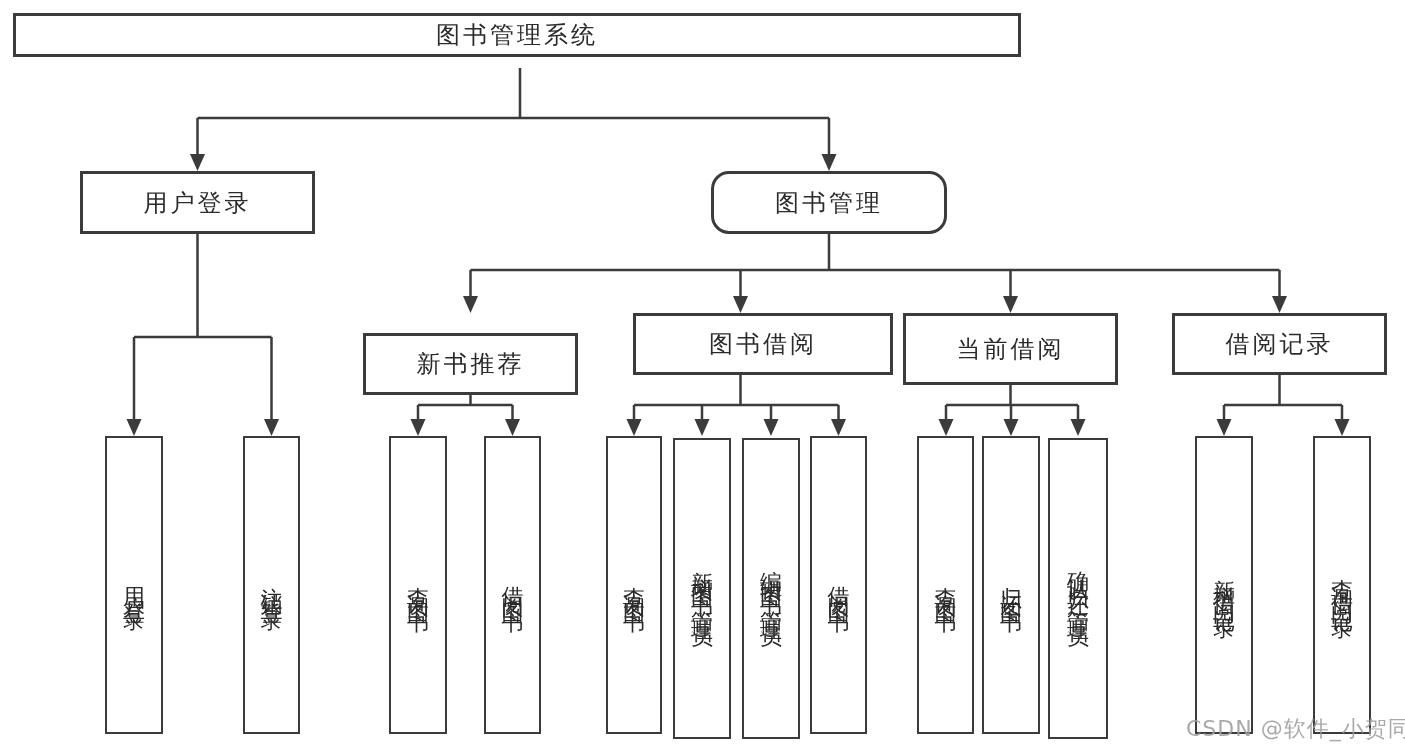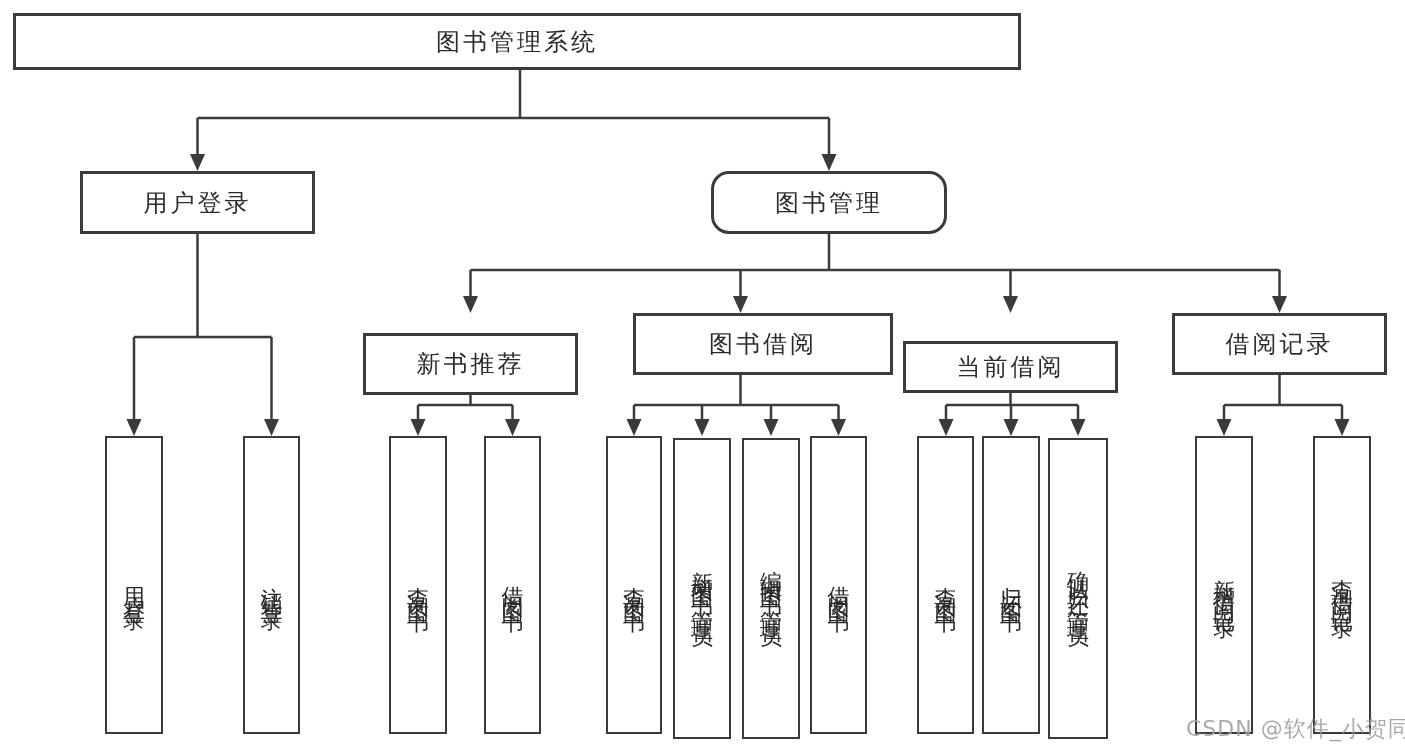--- a/index.html
+++ b/index.html
@@ -62,28 +62,28 @@
       <polygon points="771,436 763.5,419 778.5,419"></polygon>
       <polygon points="838.5,436 831,419 846,419"></polygon>
       <polygon points="946,436 938.5,419 953.5,419"></polygon>
       <polygon points="1011,436 1003.5,419 1018.5,419"></polygon>
       <polygon points="1078,436 1070.5,419 1085.5,419"></polygon>
       <polygon points="1224,436 1216.5,419 1231.5,419"></polygon>
       <polygon points="1342,436 1334.5,419 1349.5,419"></polygon>
     </g>
   </svg>
 
-  <div class="hbox" style="left:13px;top:13px;width:1008px;height:57px;">图书管理系统</div>
+  <div class="hbox" style="left:13px;top:13px;width:1008px;height:44px;">图书管理系统</div>
 
   <div class="hbox" style="left:80px;top:171px;width:235px;height:63px;">用户登录</div>
   <div class="hbox" style="left:711px;top:171px;width:236px;height:63px;border-radius:18px;">图书管理</div>
 
   <div class="hbox" style="left:363px;top:313px;width:215px;height:62px;margin-top:20px;">新书推荐</div>
   <div class="hbox" style="left:633px;top:313px;width:260px;height:62px;">图书借阅</div>
-  <div class="hbox" style="left:903px;top:313px;width:215px;height:52px;margin-top:28px;">当前借阅</div>
+  <div class="hbox" style="left:903px;top:313px;width:215px;height:72px;">当前借阅</div>
   <div class="hbox" style="left:1172px;top:313px;width:215px;height:62px;">借阅记录</div>
 
   <div class="vbox" style="left:105px;top:436px;width:58px;height:298px;">用户登录</div>
   <div class="vbox" style="left:243px;top:436px;width:57px;height:298px;">注销登录</div>
 
   <div class="vbox" style="left:389px;top:436px;width:58px;height:298px;">查询图书</div>
   <div class="vbox" style="left:484px;top:436px;width:57px;height:298px;">借阅图书</div>
 
   <div class="vbox" style="left:606px;top:436px;width:56px;height:298px;">查询图书</div>
   <div class="vbox" style="left:673px;top:438px;width:58px;height:301px;">新增图书（管理员）</div>

